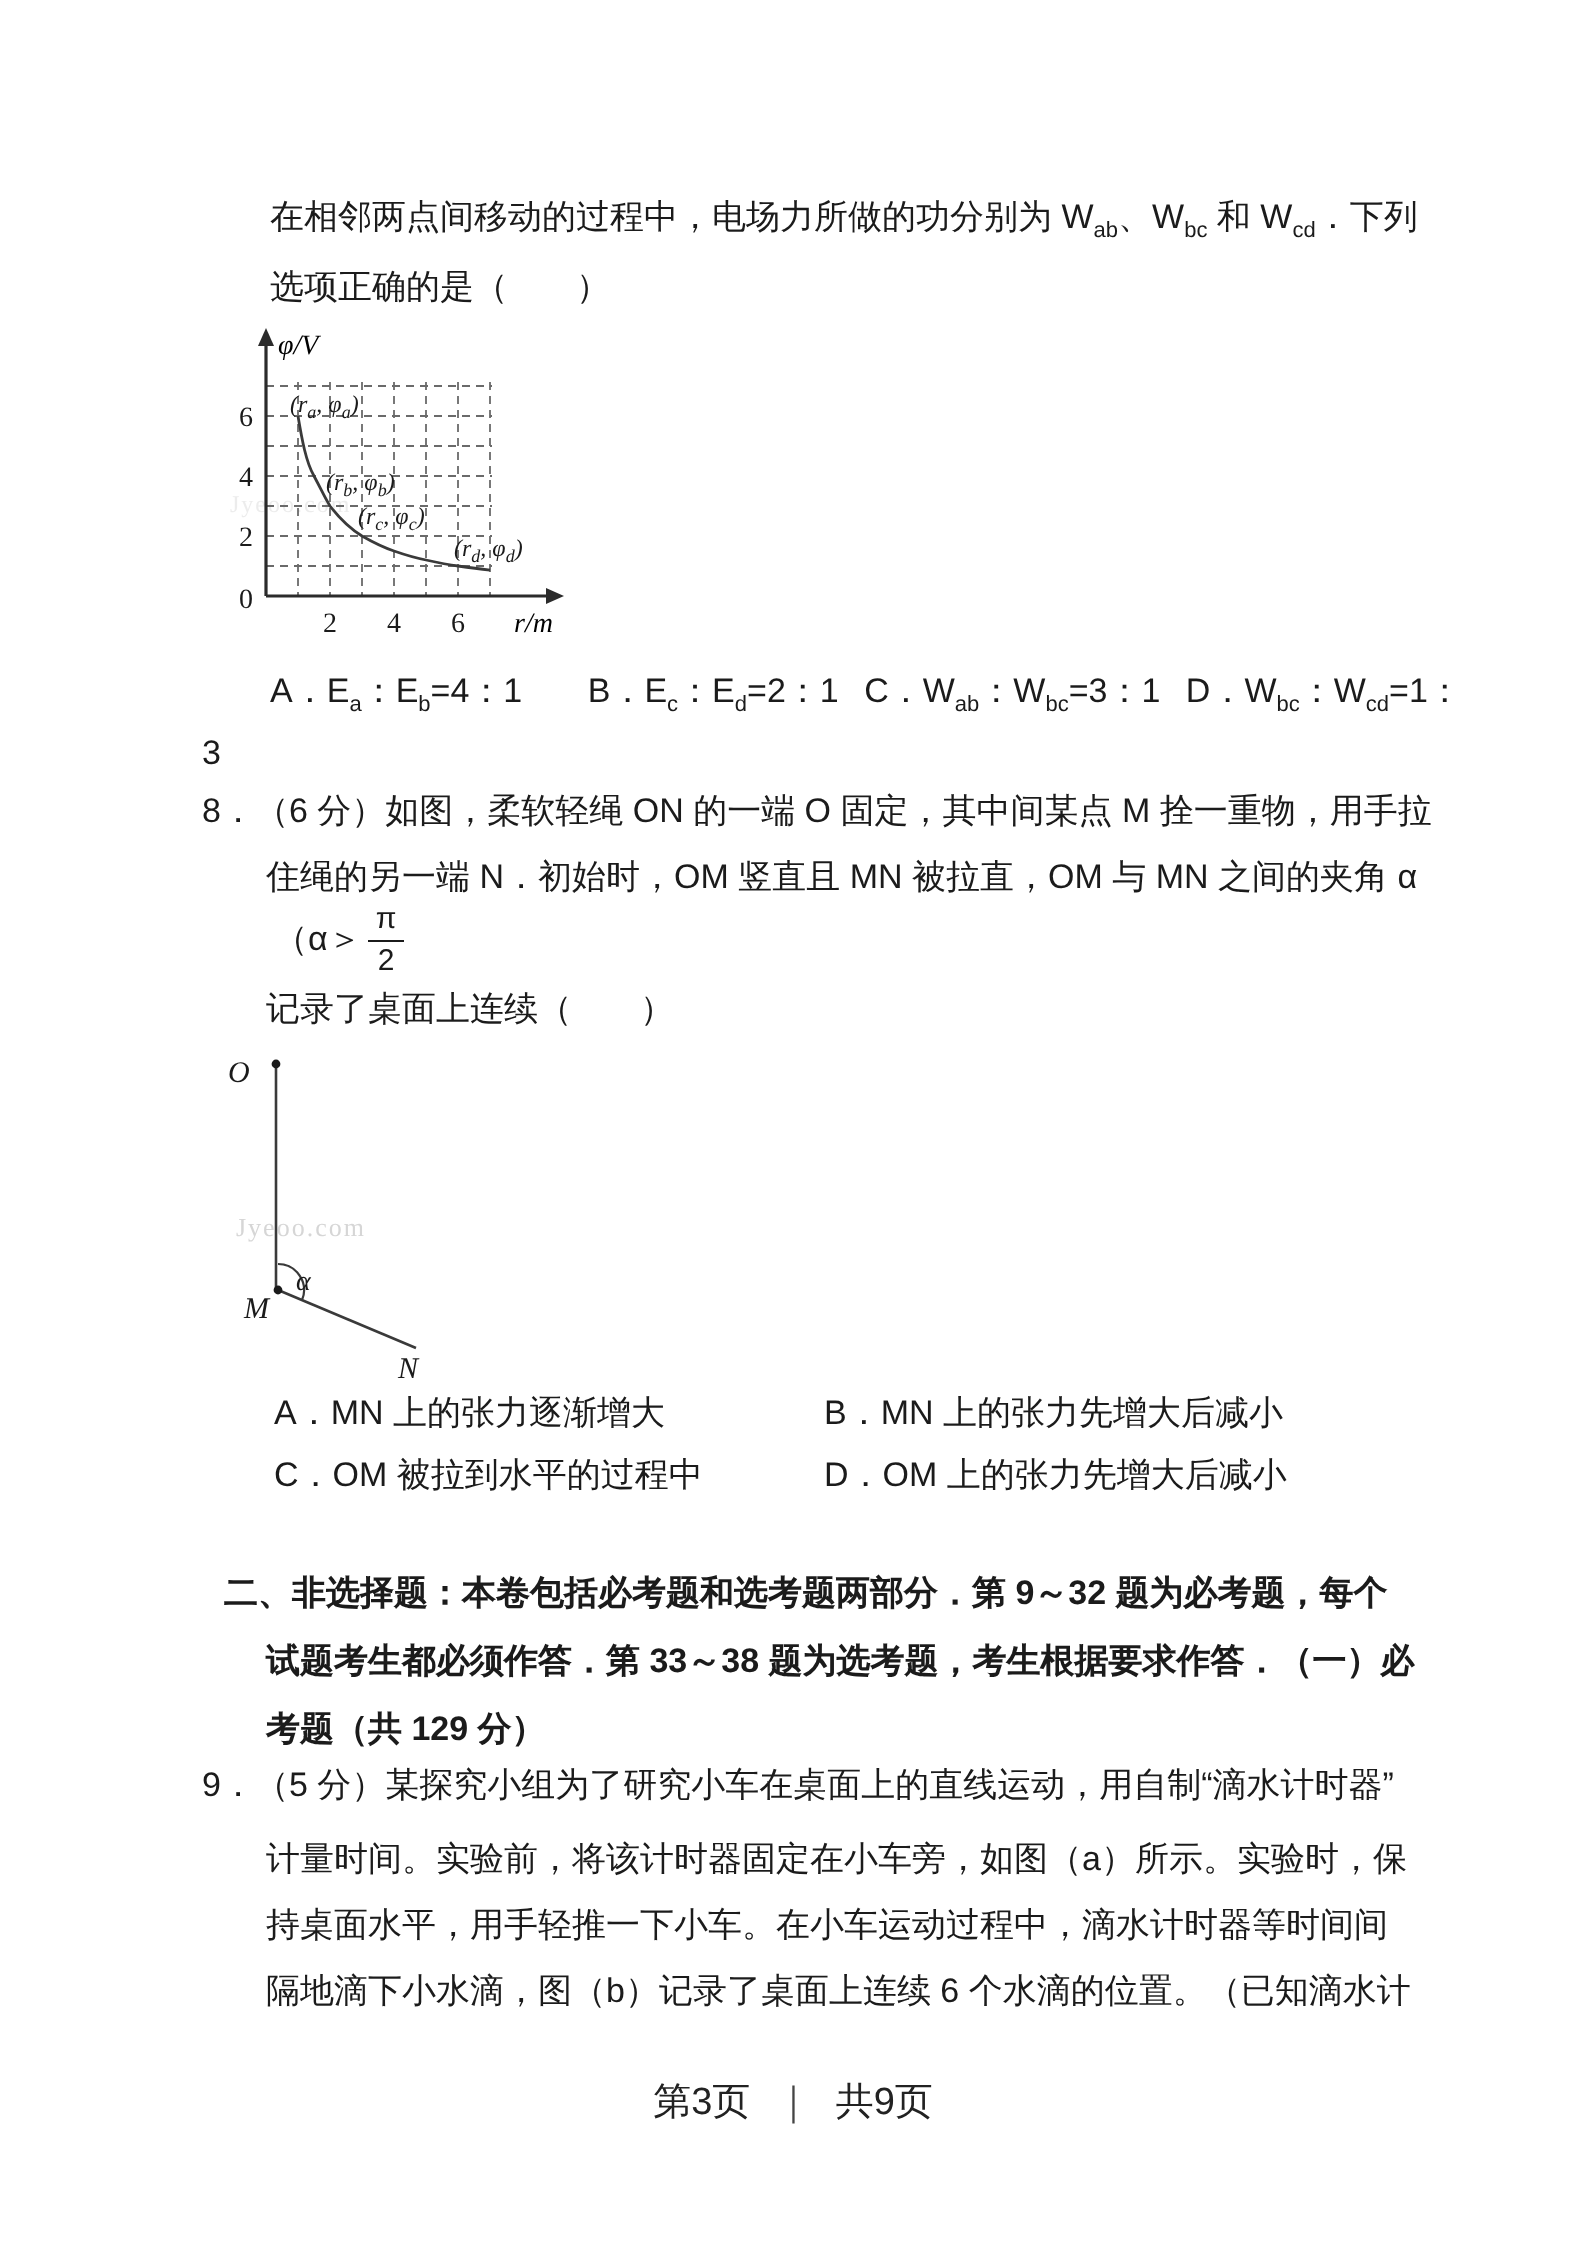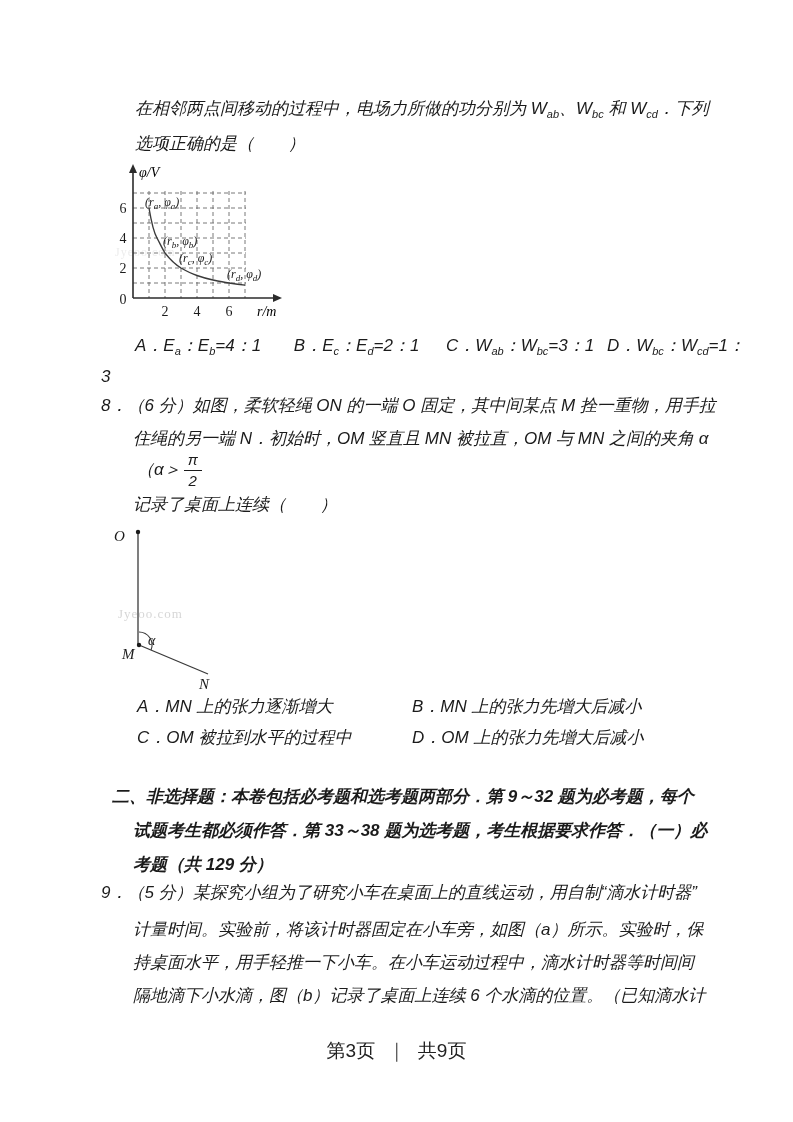--- a/index.html
+++ b/index.html
@@ -1,25 +1,25 @@
 <!DOCTYPE html>
 <html><head>
 <meta charset="utf-8">
 <style>
   html,body{margin:0;padding:0;}
   body{
     width:793px;height:1122px;background:#ffffff;position:relative;
     font-family:"Liberation Sans","DejaVu Sans",sans-serif;color:#1b1b1b;
     overflow:hidden;
   }
-  .ln{position:absolute;font-size:17px;line-height:22px;white-space:nowrap;font-style:italic;}
+  .ln{position:absolute;font-size:17px;line-height:22px;white-space:nowrap;}
   .bold{font-weight:700;}
   sub{font-size:11px;line-height:0;}
   .gapA{margin-right:28px;}
-  .gapB{margin-right:22px;}
+  .gapB{margin-right:8px;}
   .gapC{margin-right:8px;}
   .fracline{display:flex;align-items:center;height:40px;}
   .frac{display:inline-block;vertical-align:middle;text-align:center;
         font-size:15px;line-height:1.15;margin:0 3px;}
   .frac .fn{display:block;border-bottom:1.4px solid #1b1b1b;padding:0 4px 1px;}
   .frac .fd{display:block;padding-top:1px;}
   .fig{position:absolute;}
   .footer{position:absolute;top:1038px;left:0;width:793px;text-align:center;
           font-size:19px;color:#222;}
   .footer .sep{margin:0 12px;color:#444;}

